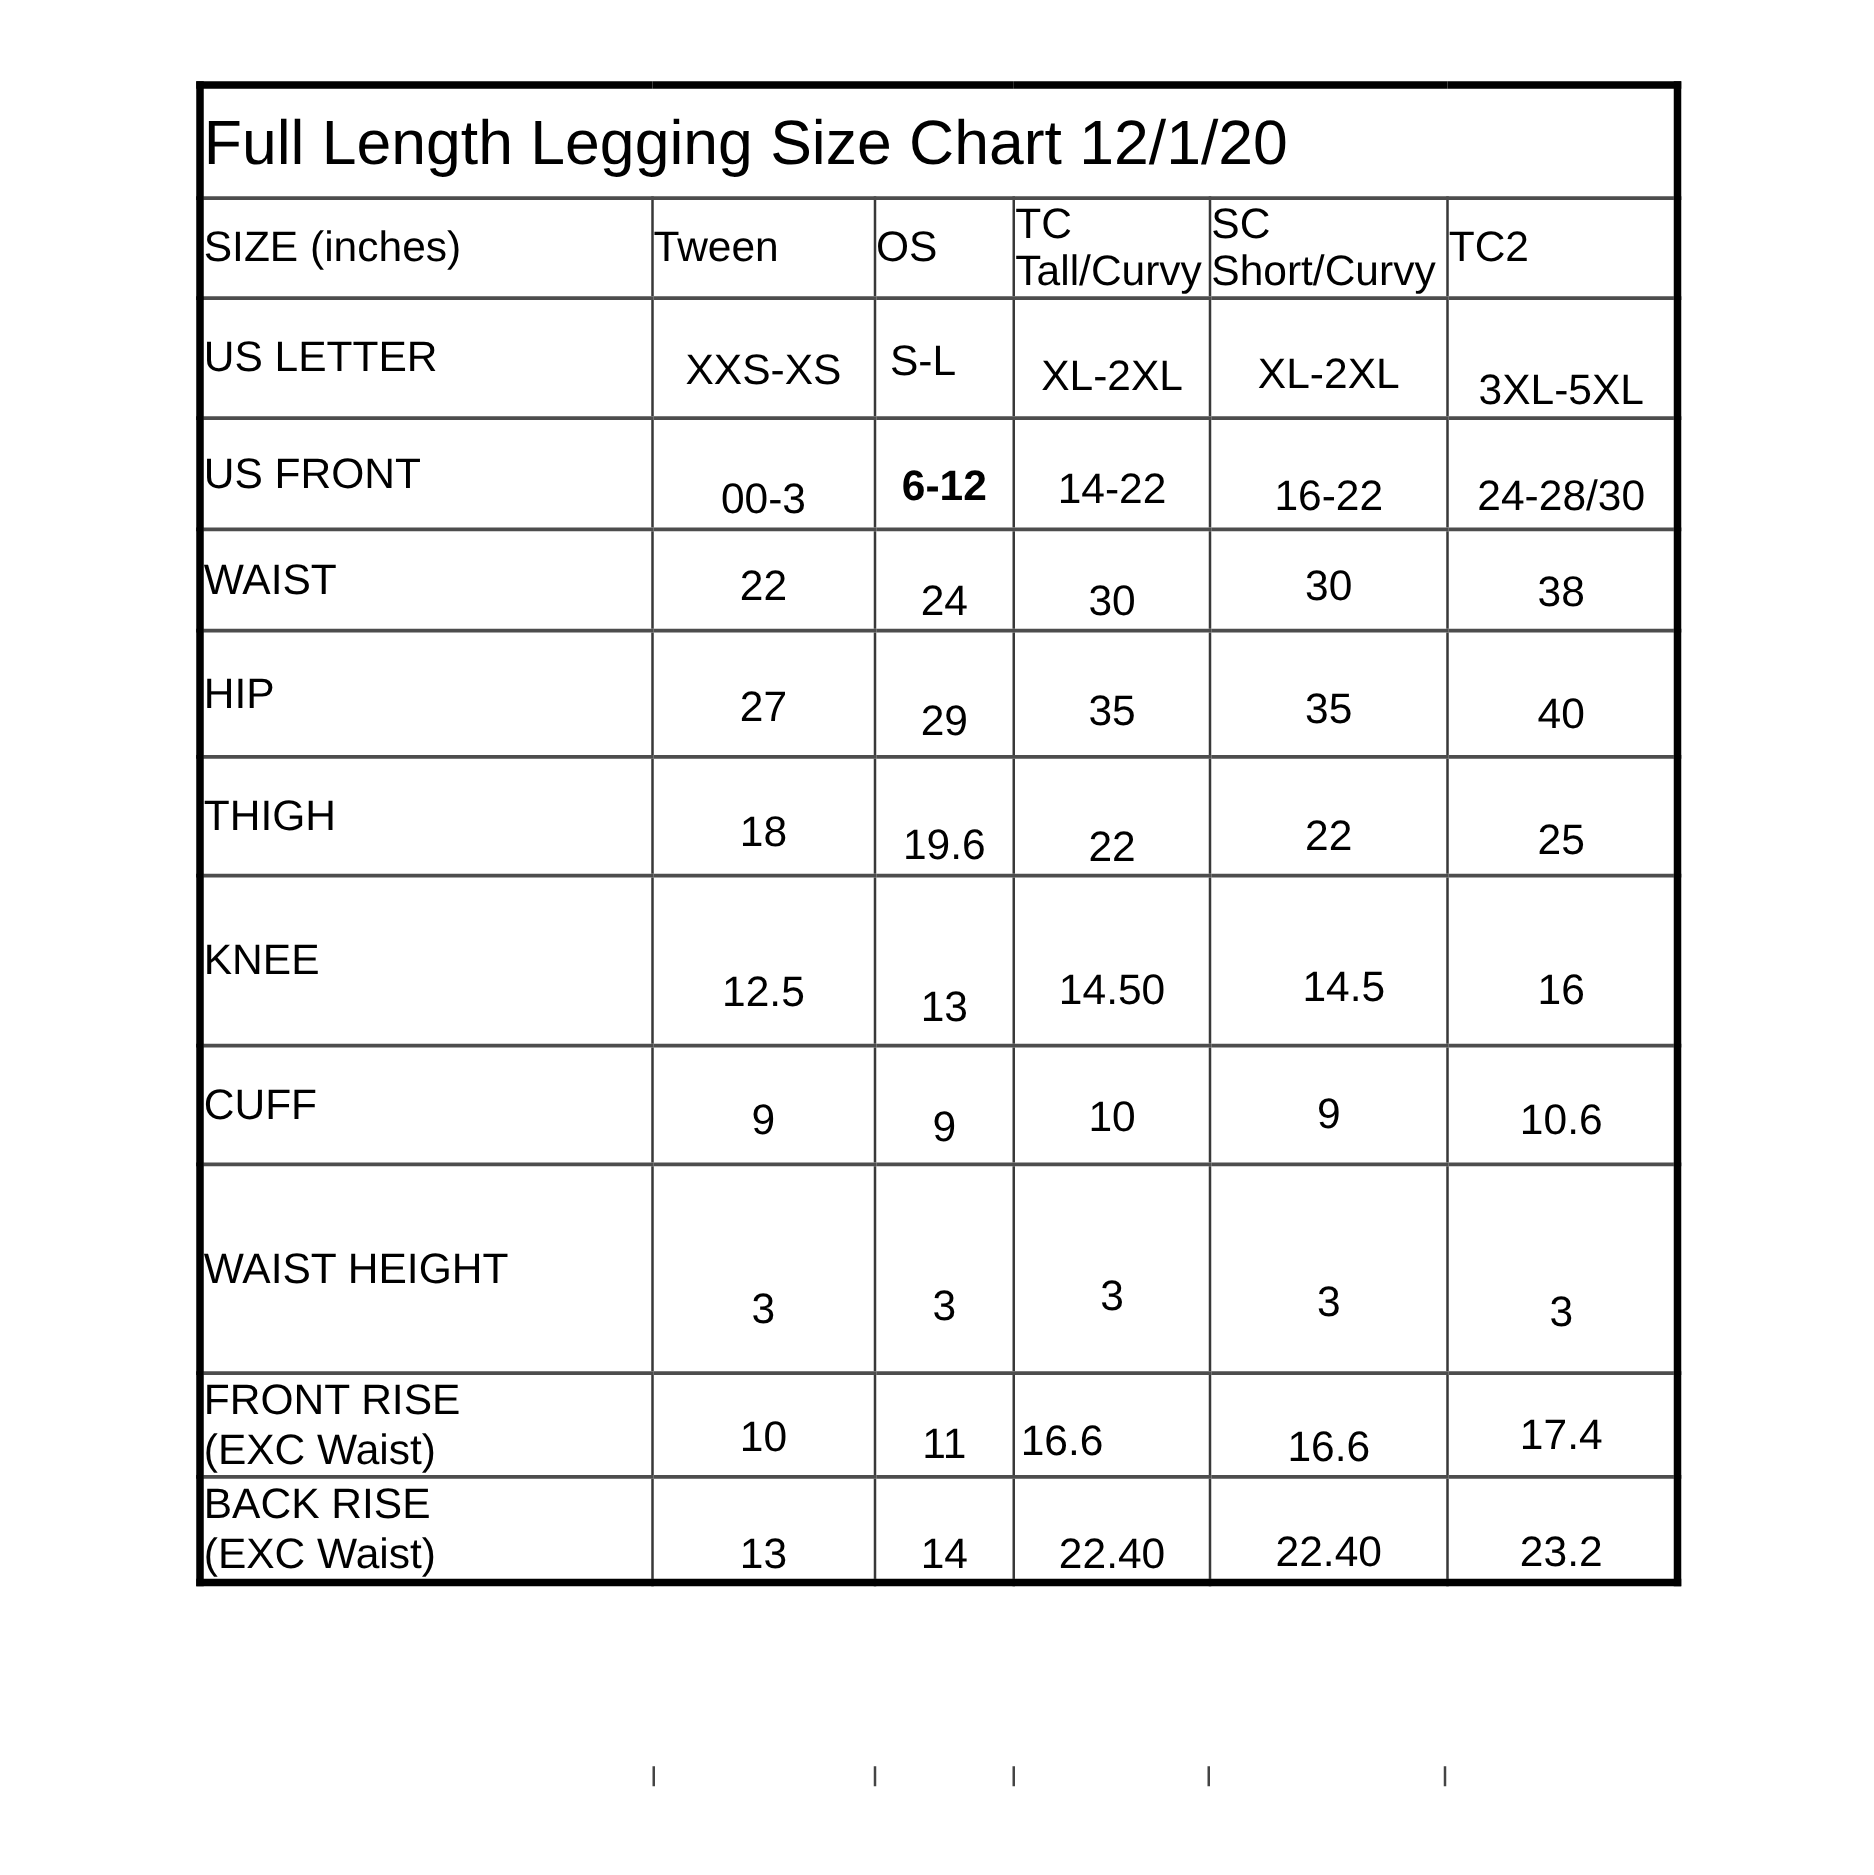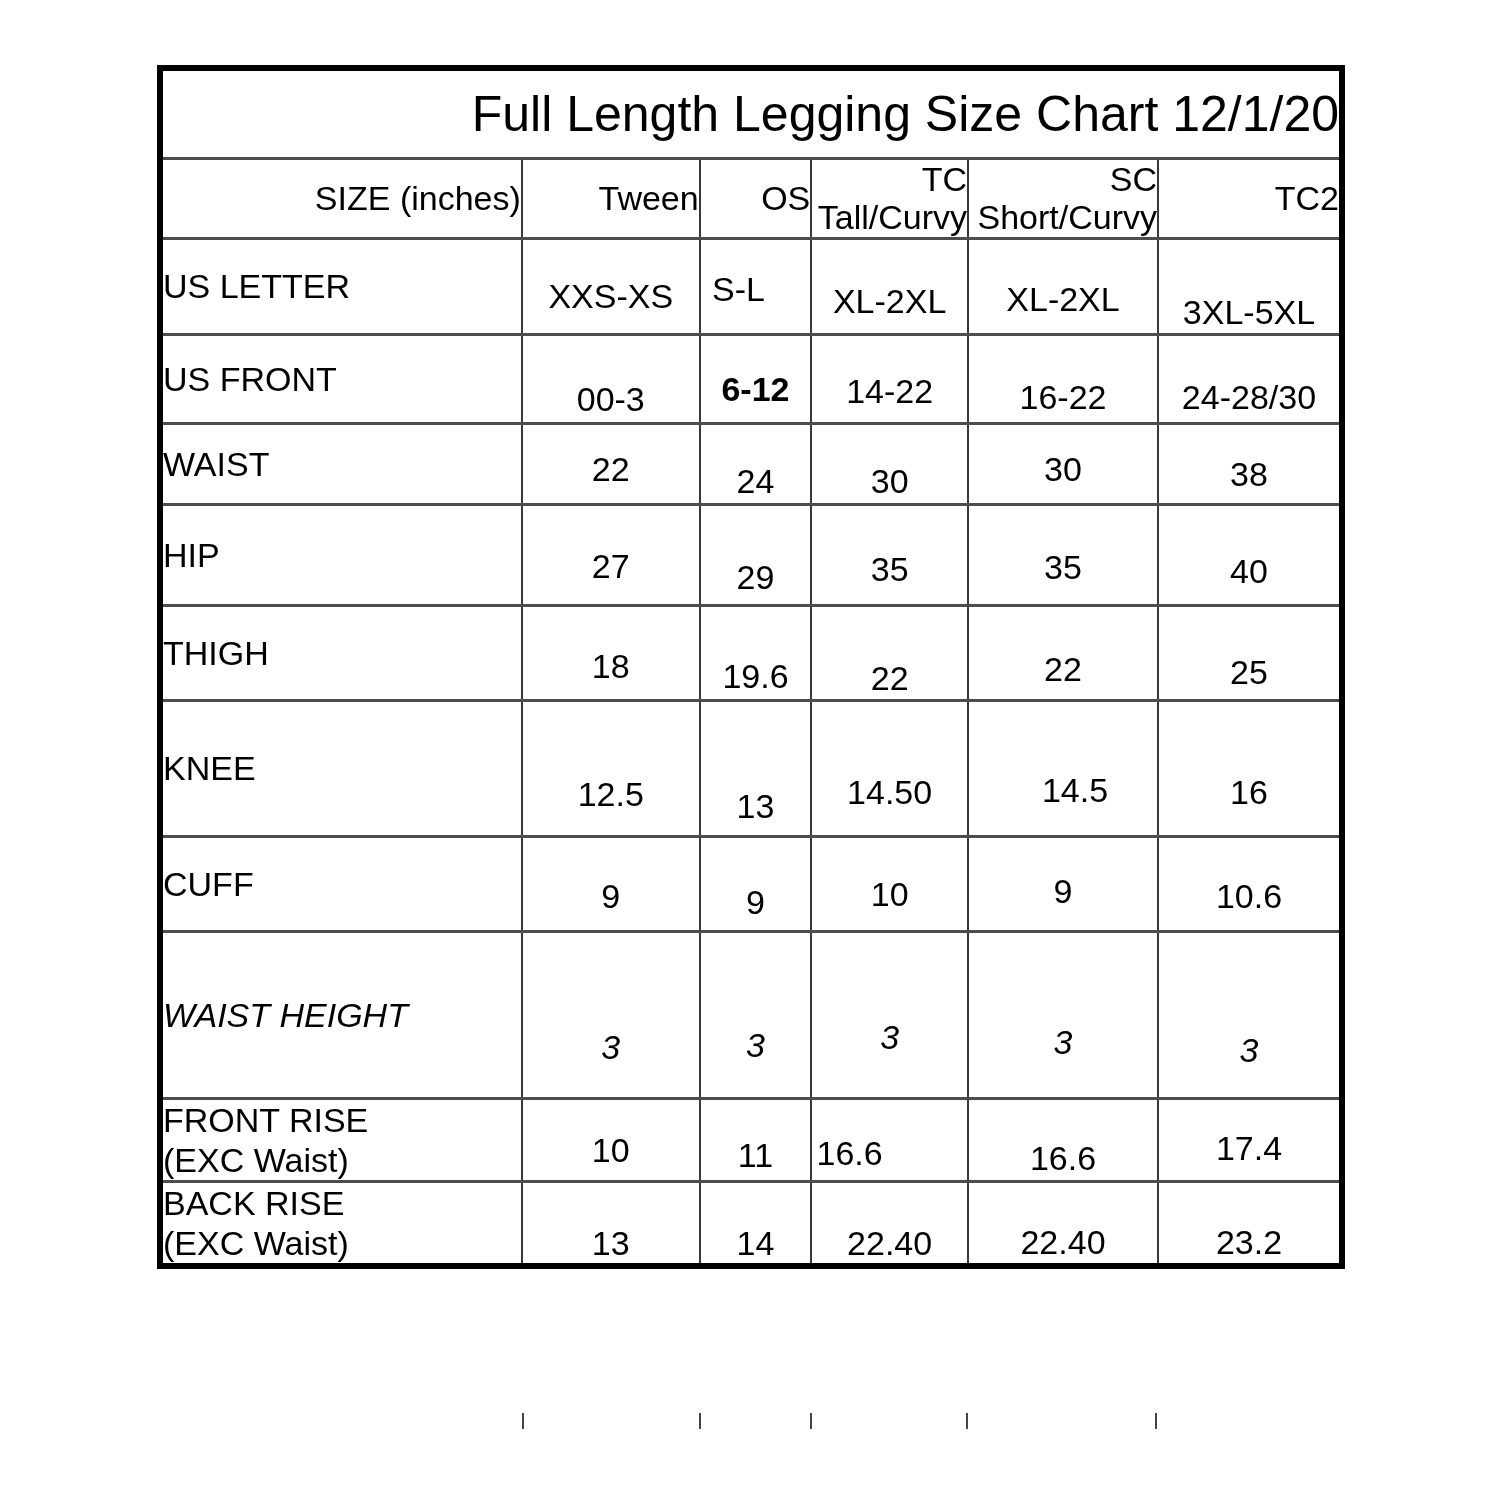--- a/index.html
+++ b/index.html
@@ -29,31 +29,31 @@
   table.size-chart td, table.size-chart th {
     border-left: 2px solid #383838;
     border-right: 2px solid #383838;
     border-top: 3px solid #4d4d4d;
     border-bottom: 3px solid #4d4d4d;
     padding: 0;
     overflow: hidden;
   }
   td.title-cell {
     font-size: 50px;
-    text-align: right;
+    text-align: left;
     vertical-align: middle;
     letter-spacing: 0px;
     border-bottom: 2px solid #4d4d4d;
     white-space: nowrap;
   }
   th.hcell {
     font-weight: normal;
     font-size: 34px;
     line-height: 38px;
-    text-align: right;
+    text-align: left;
     vertical-align: middle;
     border-top: 2px solid #4d4d4d;
     border-bottom: 2px solid #4d4d4d;
   }
   td.rlabel {
     font-size: 34px;
     line-height: 40px;
     text-align: left;
     vertical-align: middle;
     padding-left: 58px;
@@ -180,21 +180,21 @@
         <tr style="height: 95px;">
           <td class="rlabel">
             <div>CUFF</div>
           </td>
           <td class="val"><span style="margin-bottom: 16px;">9</span></td>
           <td class="val"><span style="margin-bottom: 10px;">9</span></td>
           <td class="val"><span style="margin-bottom: 18px;">10</span></td>
           <td class="val"><span style="margin-bottom: 21px;">9</span></td>
           <td class="val"><span style="margin-bottom: 16px;">10.6</span></td>
         </tr>
-        <tr style="height: 167px; font-style: italic;">
+        <tr style="height: 167px;">
           <td class="rlabel">
             <div>WAIST HEIGHT</div>
           </td>
           <td class="val"><span style="margin-bottom: 32px;">3</span></td>
           <td class="val"><span style="margin-bottom: 34px;">3</span></td>
           <td class="val"><span style="margin-bottom: 42px;">3</span></td>
           <td class="val"><span style="margin-bottom: 37px;">3</span></td>
           <td class="val"><span style="margin-bottom: 29px;">3</span></td>
         </tr>
         <tr style="height: 80px;">

